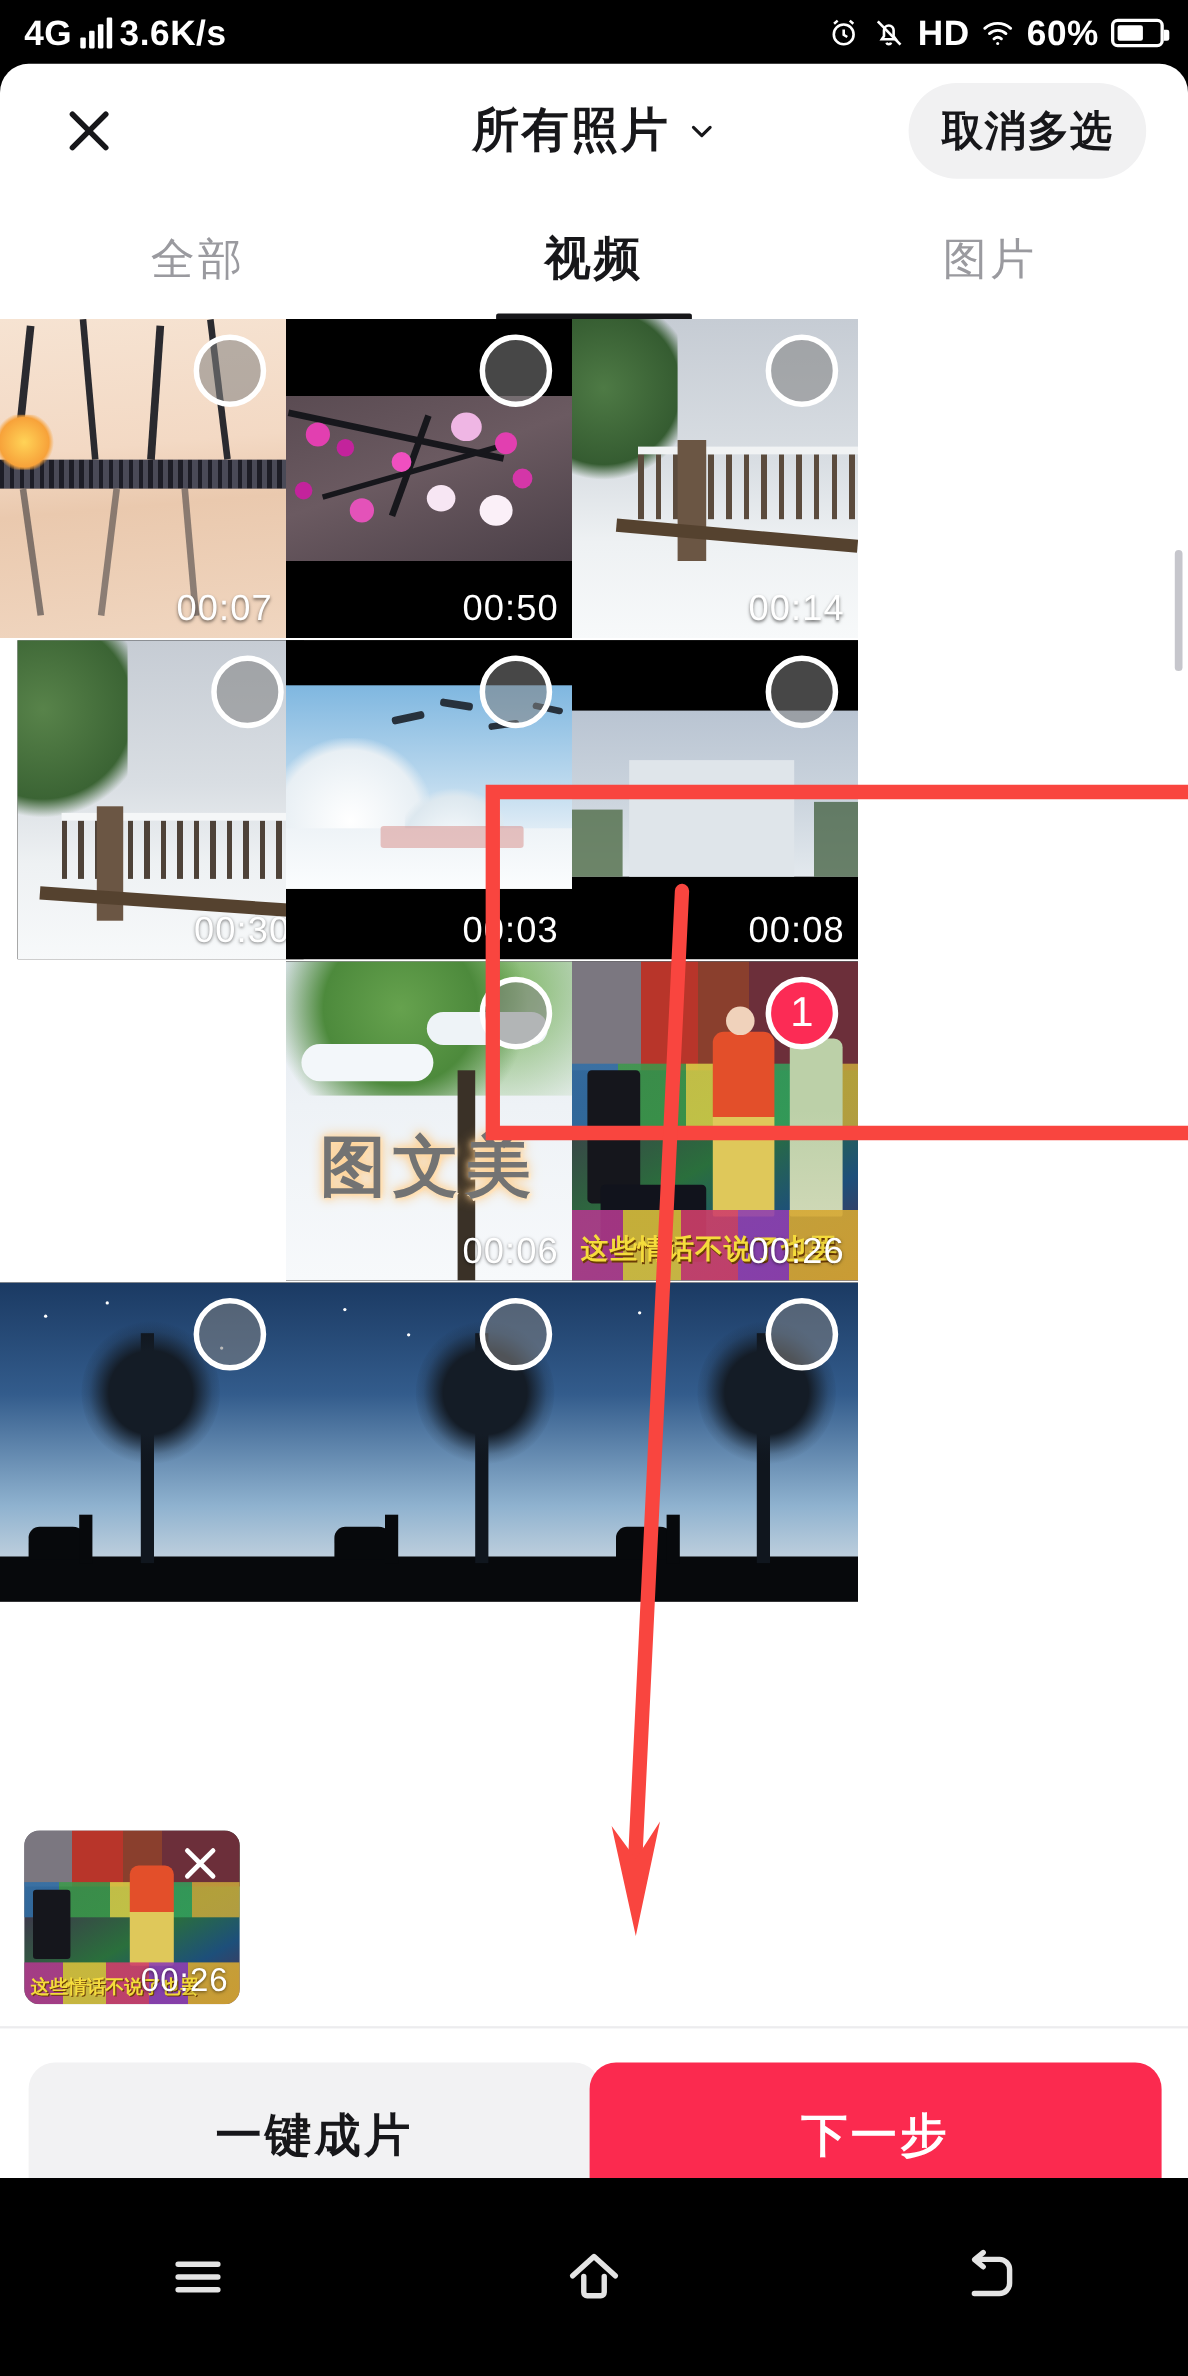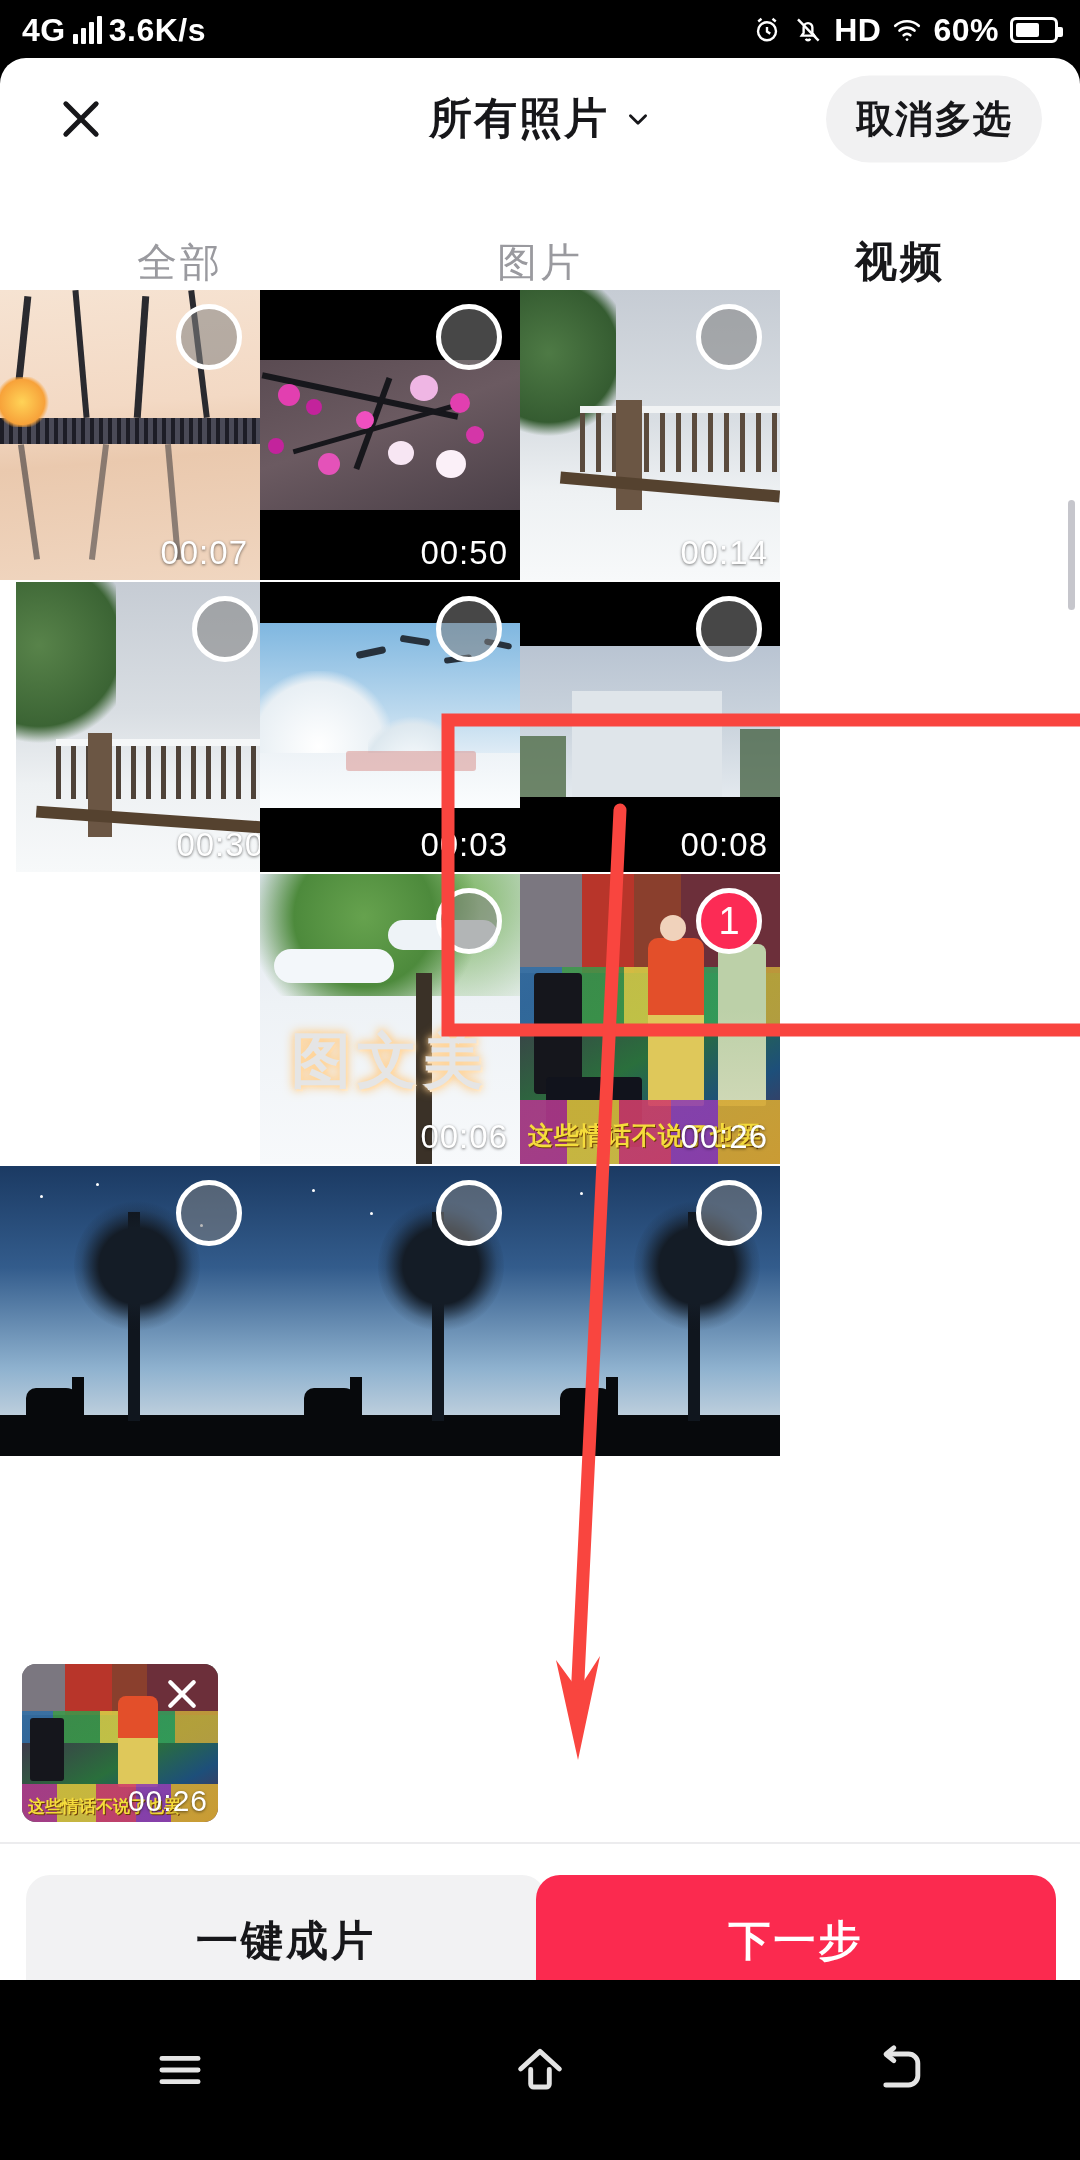--- a/index.html
+++ b/index.html
@@ -37,21 +37,21 @@
   #close-btn svg{ width:52px;height:52px; }
   #album-title{ position:absolute; left:50%; top:50%; transform:translate(-50%,-50%);
     display:flex;align-items:center;gap:16px; }
   #album-title .t{ font-size:43px; font-weight:700; color:#17171a; letter-spacing:2px; }
   #album-title .chev{ width:26px;height:26px; }
   #multi-btn{ position:absolute; right:38px; top:50%; transform:translateY(-50%);
     background:#f1f1f2; border-radius:44px; padding:18px 30px;
     font-size:38px; font-weight:700; color:#17171a; letter-spacing:1px; }
 
   
-  #tabs{ height:110px; display:flex; align-items:flex-end; }
+  #tabs{ height:110px; display:flex; align-items:center; }
   .tab{ flex:1; text-align:center; position:relative; font-size:40px; color:#9a9a9f; letter-spacing:3px; }
   .tab.active{ color:#17171a; font-weight:700; font-size:42px; }
   .tab.active .underline{
     position:absolute; left:50%; transform:translateX(-50%); bottom:-31px;
     width:178px; height:9px; background:#17171a; border-radius:2px;
   }
 
   
   #grid{ position:relative; width:1080px; height:1240px; background:#fff; }
   .cell{ position:absolute; width:260px; height:290px; overflow:hidden; background:#000; }
@@ -169,26 +169,26 @@
         <path d="M5 9l7 7 7-7"></path>
       </svg>
     </div>
     <div id="multi-btn">取消多选</div>
   </div>
 
   <div id="tabs">
     <div class="tab">
       <span>全部</span>
     </div>
-    <div class="tab">
-      <span>图片</span>
-    </div>
     <div class="tab active">
       <span>视频</span>
       <span class="underline"></span>
+    </div>
+    <div class="tab">
+      <span>图片</span>
     </div>
   </div>
 
   <div id="grid">
 
     <div class="cell" style="left:0;top:0;">
       <div class="art sky-dusk">
         <div style="position:absolute;left:0;right:0;top:44%;height:26px;background:#31313c;"></div>
         <div style="position:absolute;left:0;right:0;top:44%;height:26px;background:repeating-linear-gradient(90deg,#1d1d26 0 4px,#4a4a57 4px 9px);"></div>
         <div class="trunk" style="left:18px;top:2%;width:7px;height:42%;transform:rotate(6deg)"></div>
@@ -278,21 +278,21 @@
     </div>
 
 
     <div class="cell" style="left:260px;top:584px;">
       <div class="art" style="background:linear-gradient(180deg,#dfe6ef 0%,#eef2f6 45%,#f7f9fb 100%);">
         <div style="position:absolute;left:0;right:0;top:0;height:42%;background:radial-gradient(circle at 40% 35%,#66a24e,#4d8a3c 40%,rgba(77,138,60,0) 66%),radial-gradient(circle at 75% 22%,#79b45d,rgba(121,180,93,0) 60%);"></div>
         <div style="position:absolute;left:14px;top:26%;width:120px;height:34px;background:#f3f7fa;border-radius:18px"></div>
         <div style="position:absolute;left:128px;top:16%;width:110px;height:30px;background:#eef3f7;border-radius:16px"></div>
         <div class="trunk" style="left:156px;top:34%;width:16px;height:66%;background:#3a3127"></div>
       </div>
-      <span class="ovltext" style="bottom:62px;font-size:60px;font-weight:700;color:#e5e5e5;
+      <span class="ovltext" style="bottom:62px;font-size:60px;font-weight:700;color:#737373;
                    text-shadow:0 0 6px #ffd9a3,0 0 12px #ffbe6b,2px 2px 0 #fff7ea;letter-spacing:6px;">图文美</span>
       <div class="check"></div>
       <span class="dur">00:06</span>
     </div>
 
     <div class="cell" style="left:520px;top:584px;">
       <div class="art stage">
         <div style="position:absolute;left:0;top:0;width:100%;height:34%;background:linear-gradient(90deg,#7b7780 0 24%,#b8352a 24% 44%,#8a3f2d 44% 62%,#6c2f3a 62% 100%);"></div>
         <div style="position:absolute;left:0;top:32%;right:0;height:20%;background:linear-gradient(90deg,#2f6fa8 0 16%,#3a9a4a 16% 40%,#d9d247 40% 56%,#34a05c 56% 78%,#caa83b 78% 100%);opacity:.85"></div>
         <div style="position:absolute;left:14px;top:34%;width:48px;height:42%;background:#15161c;border-radius:4px"></div>

